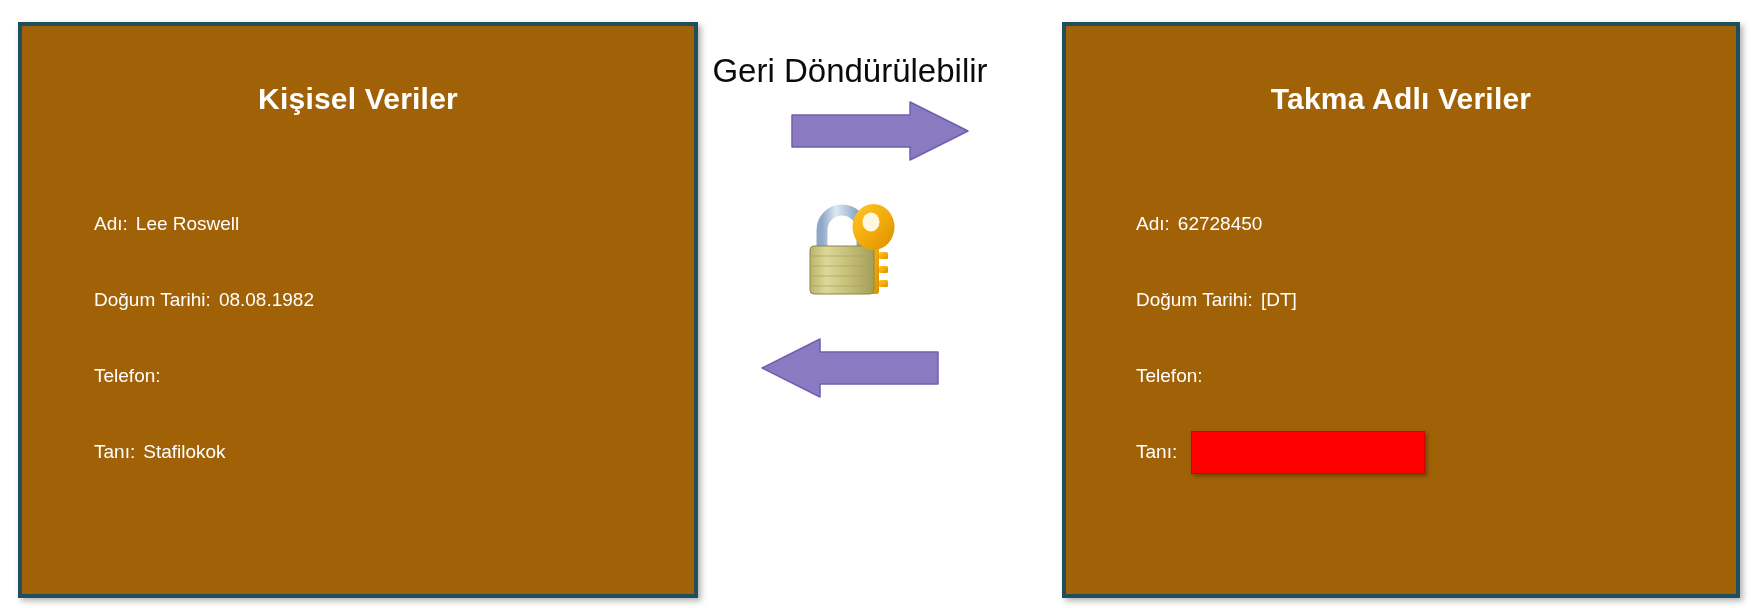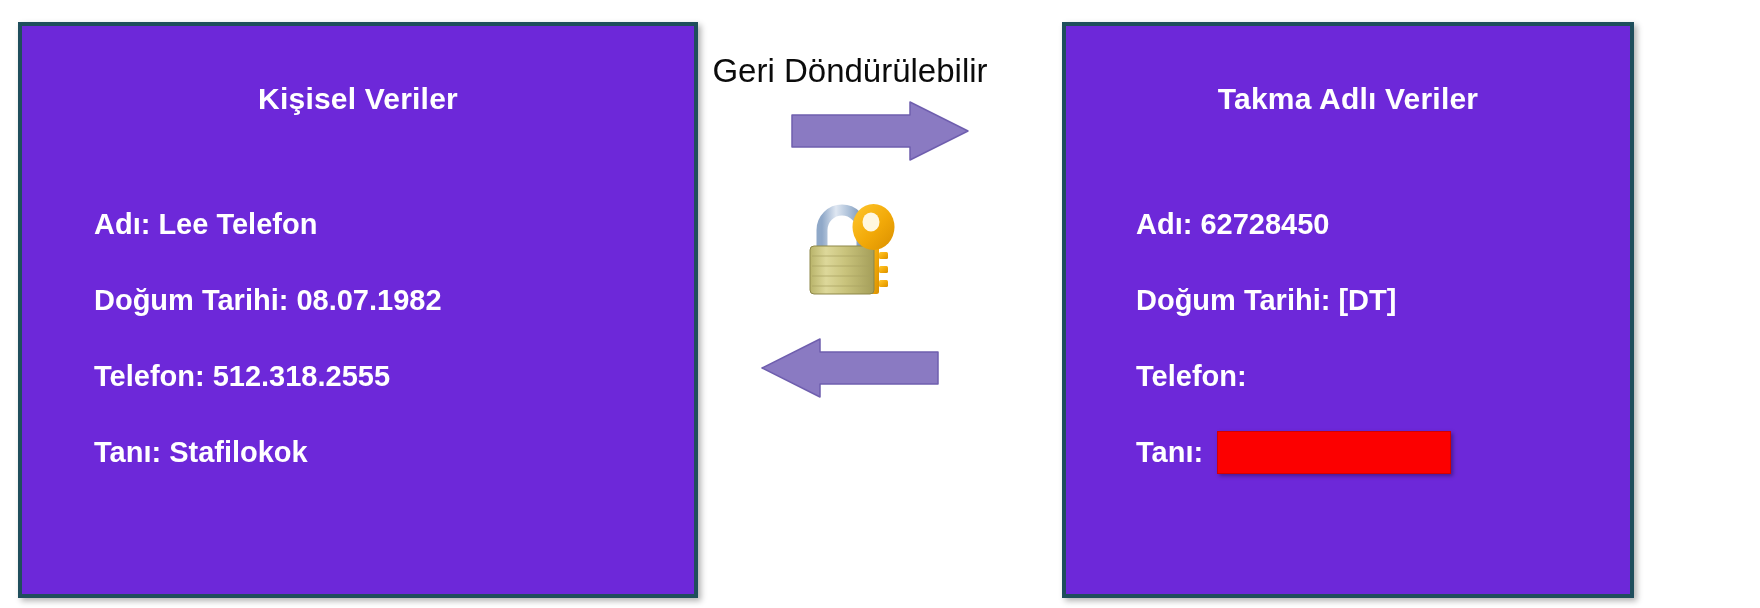--- a/index.html
+++ b/index.html
@@ -19,26 +19,26 @@
     position: relative;
     width: 1760px;
     height: 608px;
     background: #ffffff;
   }
 
   
   .panel {
     position: absolute;
     box-sizing: border-box;
-    background: #6d28d9;
+    background: #a16207;
     border: 4px solid #1f4e5c;
     box-shadow: 3px 3px 6px rgba(0,0,0,0.30);
   }
   .panel--left  { left: 18px;   top: 22px; width: 680px; height: 576px; }
-  .panel--right { left: 1062px; top: 22px; width: 572px; height: 576px; }
+  .panel--right { left: 1062px; top: 22px; width: 678px; height: 576px; }
 
   .panel-title {
     position: absolute;
     left: 0;
     right: 0;
     top: 56px;
     text-align: center;
     color: #ffffff;
     font-size: 30px;
     font-weight: bold;
@@ -52,22 +52,22 @@
     top: 160px;
     right: 20px;
   }
   .panel--right .field-list { left: 70px; }
 
   .field-row {
     display: flex;
     align-items: center;
     height: 76px;
     color: #ffffff;
-    font-size: 29px;
-    font-weight: bold;
+    font-size: 19px;
+    font-weight: normal;
     white-space: nowrap;
   }
   .field-label { }
   .field-value { margin-left: 8px; }
   .field-value--mask { letter-spacing: 1px; }
 
   .redaction-box {
     display: inline-block;
     margin-left: 14px;
     width: 232px;
@@ -110,31 +110,30 @@
 
 <div id="stage">
 
   <div class="panel panel--left">
     <div class="panel-title">Kişisel Veriler</div>
 
     <div class="field-list">
 
       <div class="field-row">
         <span class="field-label">Adı:</span>
-        <span class="field-value">Lee Telefon</span>
+        <span class="field-value">Lee Roswell</span>
       </div>
 
       <div class="field-row">
         <span class="field-label">Doğum Tarihi:</span>
-        <span class="field-value">08.07.1982</span>
+        <span class="field-value">08.08.1982</span>
       </div>
 
       <div class="field-row">
         <span class="field-label">Telefon:</span>
-        <span class="field-value">512.318.2555</span>
       </div>
 
       <div class="field-row">
         <span class="field-label">Tanı:</span>
         <span class="field-value">Stafilokok</span>
       </div>
 
     </div>
   </div>
 

